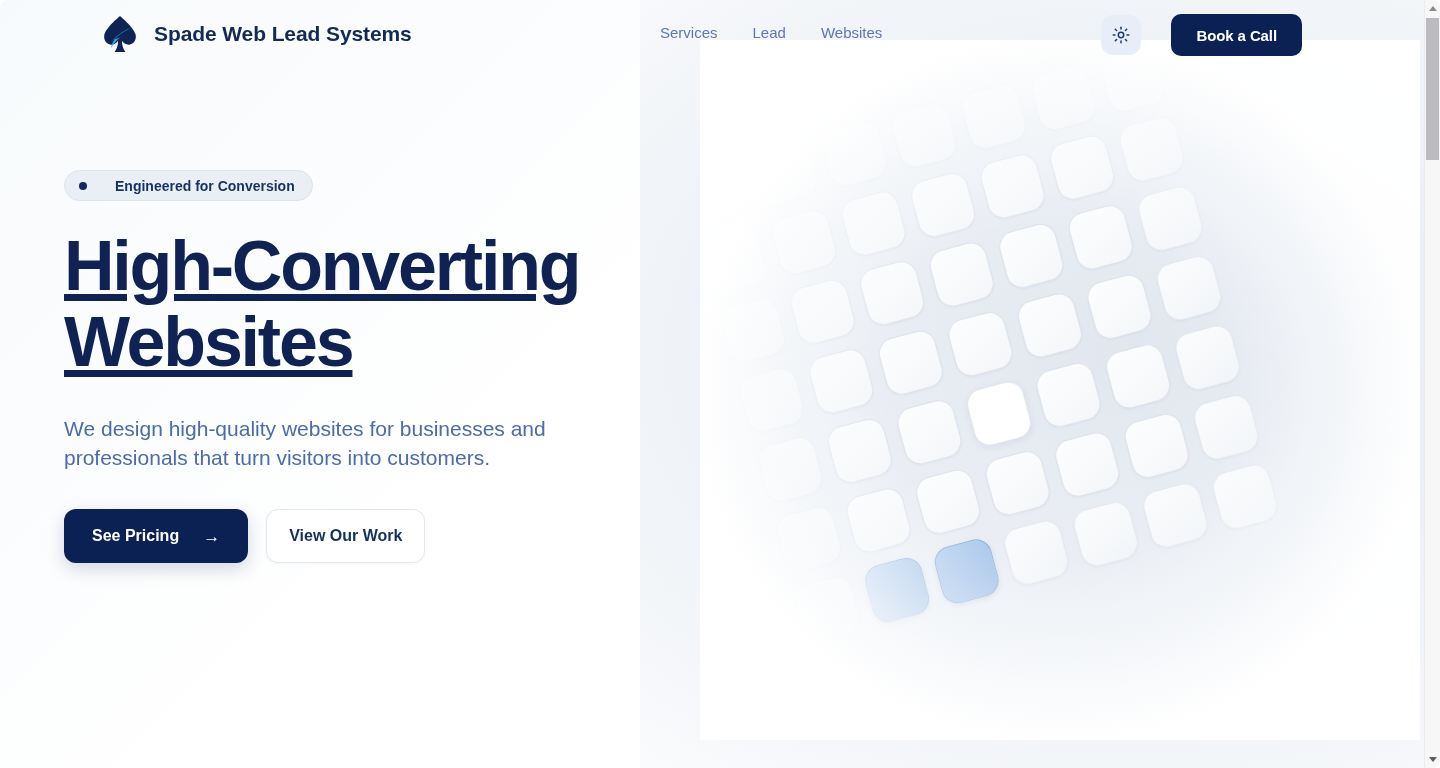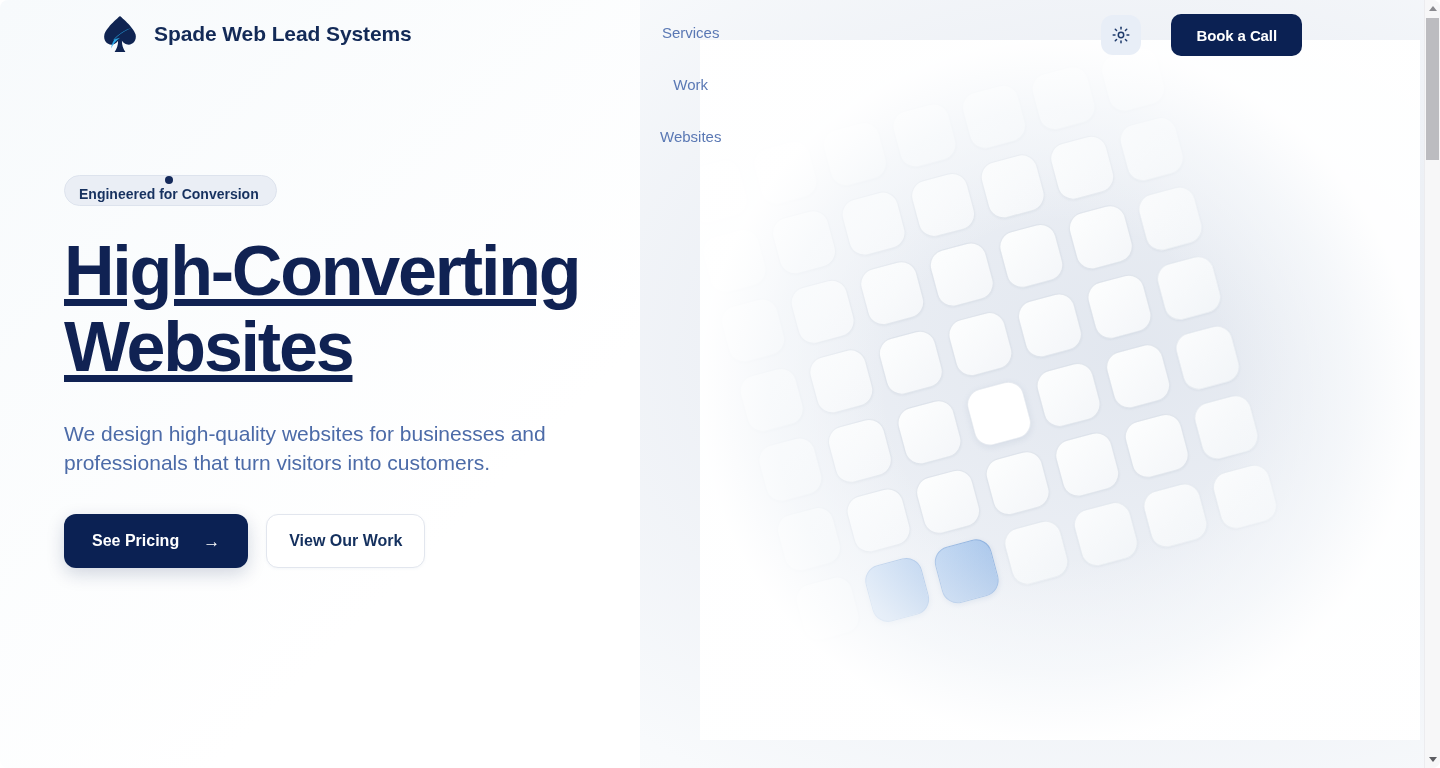--- a/index.html
+++ b/index.html
@@ -90,21 +90,21 @@
   }
   .brand-mark{ width:36px; height:40px; display:block; }
   .brand-name{
     font-size:21px; font-weight:bold;
     color:#132a57; letter-spacing:-.1px;
     white-space:nowrap;
   }
 
   nav.main-nav{
     position:absolute; left:660px; top:24px;
-    display:flex; align-items:center; gap:35px;flex-direction:column;
+    display:flex; align-items:center; gap:35px;
   }
   nav.main-nav a{
     font-size:15px; color:#5a78b4;
     text-decoration:none; white-space:nowrap;
   }
 
   .header-right{
     position:absolute; right:122px; top:14px;
     display:flex; align-items:center; gap:30px;
   }
@@ -124,27 +124,26 @@
     display:flex; align-items:center;
   }
 
   
   .hero{
     position:absolute; left:64px; top:170px;
     width:620px;
     z-index:5;
   }
   .badge{
-    display:inline-flex; align-items:center; gap:2px;
+    display:inline-flex; align-items:center; gap:28px;
     height:31px; padding:0 17px 0 14px;
     border-radius:16px;
     background:#eaeef5;
     border:1px solid #dde3ed;
     white-space:nowrap;
-    flex-direction:column;
   }
   .badge-dot{
     width:8px; height:8px; border-radius:50%;
     background:#14295a; flex:none;
   }
   .badge-text{
     font-size:14px; font-weight:bold; color:#16315f;
   }
 
   h1.hero-title{
@@ -278,21 +277,21 @@
     <div class="brand">
       <svg class="brand-mark" viewBox="0 0 36 40">
         <path d="M18 2 C18 2 4 13.5 2.4 20.6 C1 26.9 5.6 31.4 10.6 30.6 C13.2 30.2 15.1 28.6 16.1 26.6 C16.1 31.4 14.8 35.2 12.6 38 L23.4 38 C21.2 35.2 19.9 31.4 19.9 26.6 C20.9 28.6 22.8 30.2 25.4 30.6 C30.4 31.4 35 26.9 33.6 20.6 C32 13.5 18 2 18 2 Z" fill="#0f2452"></path>
         <path d="M30.5 13.5 C24 16 17 20 12.5 25.5 C10.5 28 9.5 31 9.2 34.5 C11 30 14 26.5 18 23.8 C15.5 24.2 13.2 25 11.2 26.2 C16 20.2 23 15.8 30.5 13.5 Z" fill="#29a8e8"></path>
       </svg>
       <span class="brand-name">Spade Web Lead Systems</span>
     </div>
 
     <nav class="main-nav">
       <a href="#">Services</a>
-      <a href="#">Work</a>
+      <a href="#">Lead</a>
       <a href="#">Websites</a>
     </nav>
 
     <div class="header-right">
       <button class="theme-toggle">
         <svg width="18" height="18" viewBox="0 0 24 24" fill="none" stroke="#1e3a6b" stroke-width="2" stroke-linecap="round">
           <circle cx="12" cy="12" r="3.6"></circle>
           <line x1="12" y1="1.6" x2="12" y2="4"></line>
           <line x1="12" y1="20" x2="12" y2="22.4"></line>
           <line x1="1.6" y1="12" x2="4" y2="12"></line>

